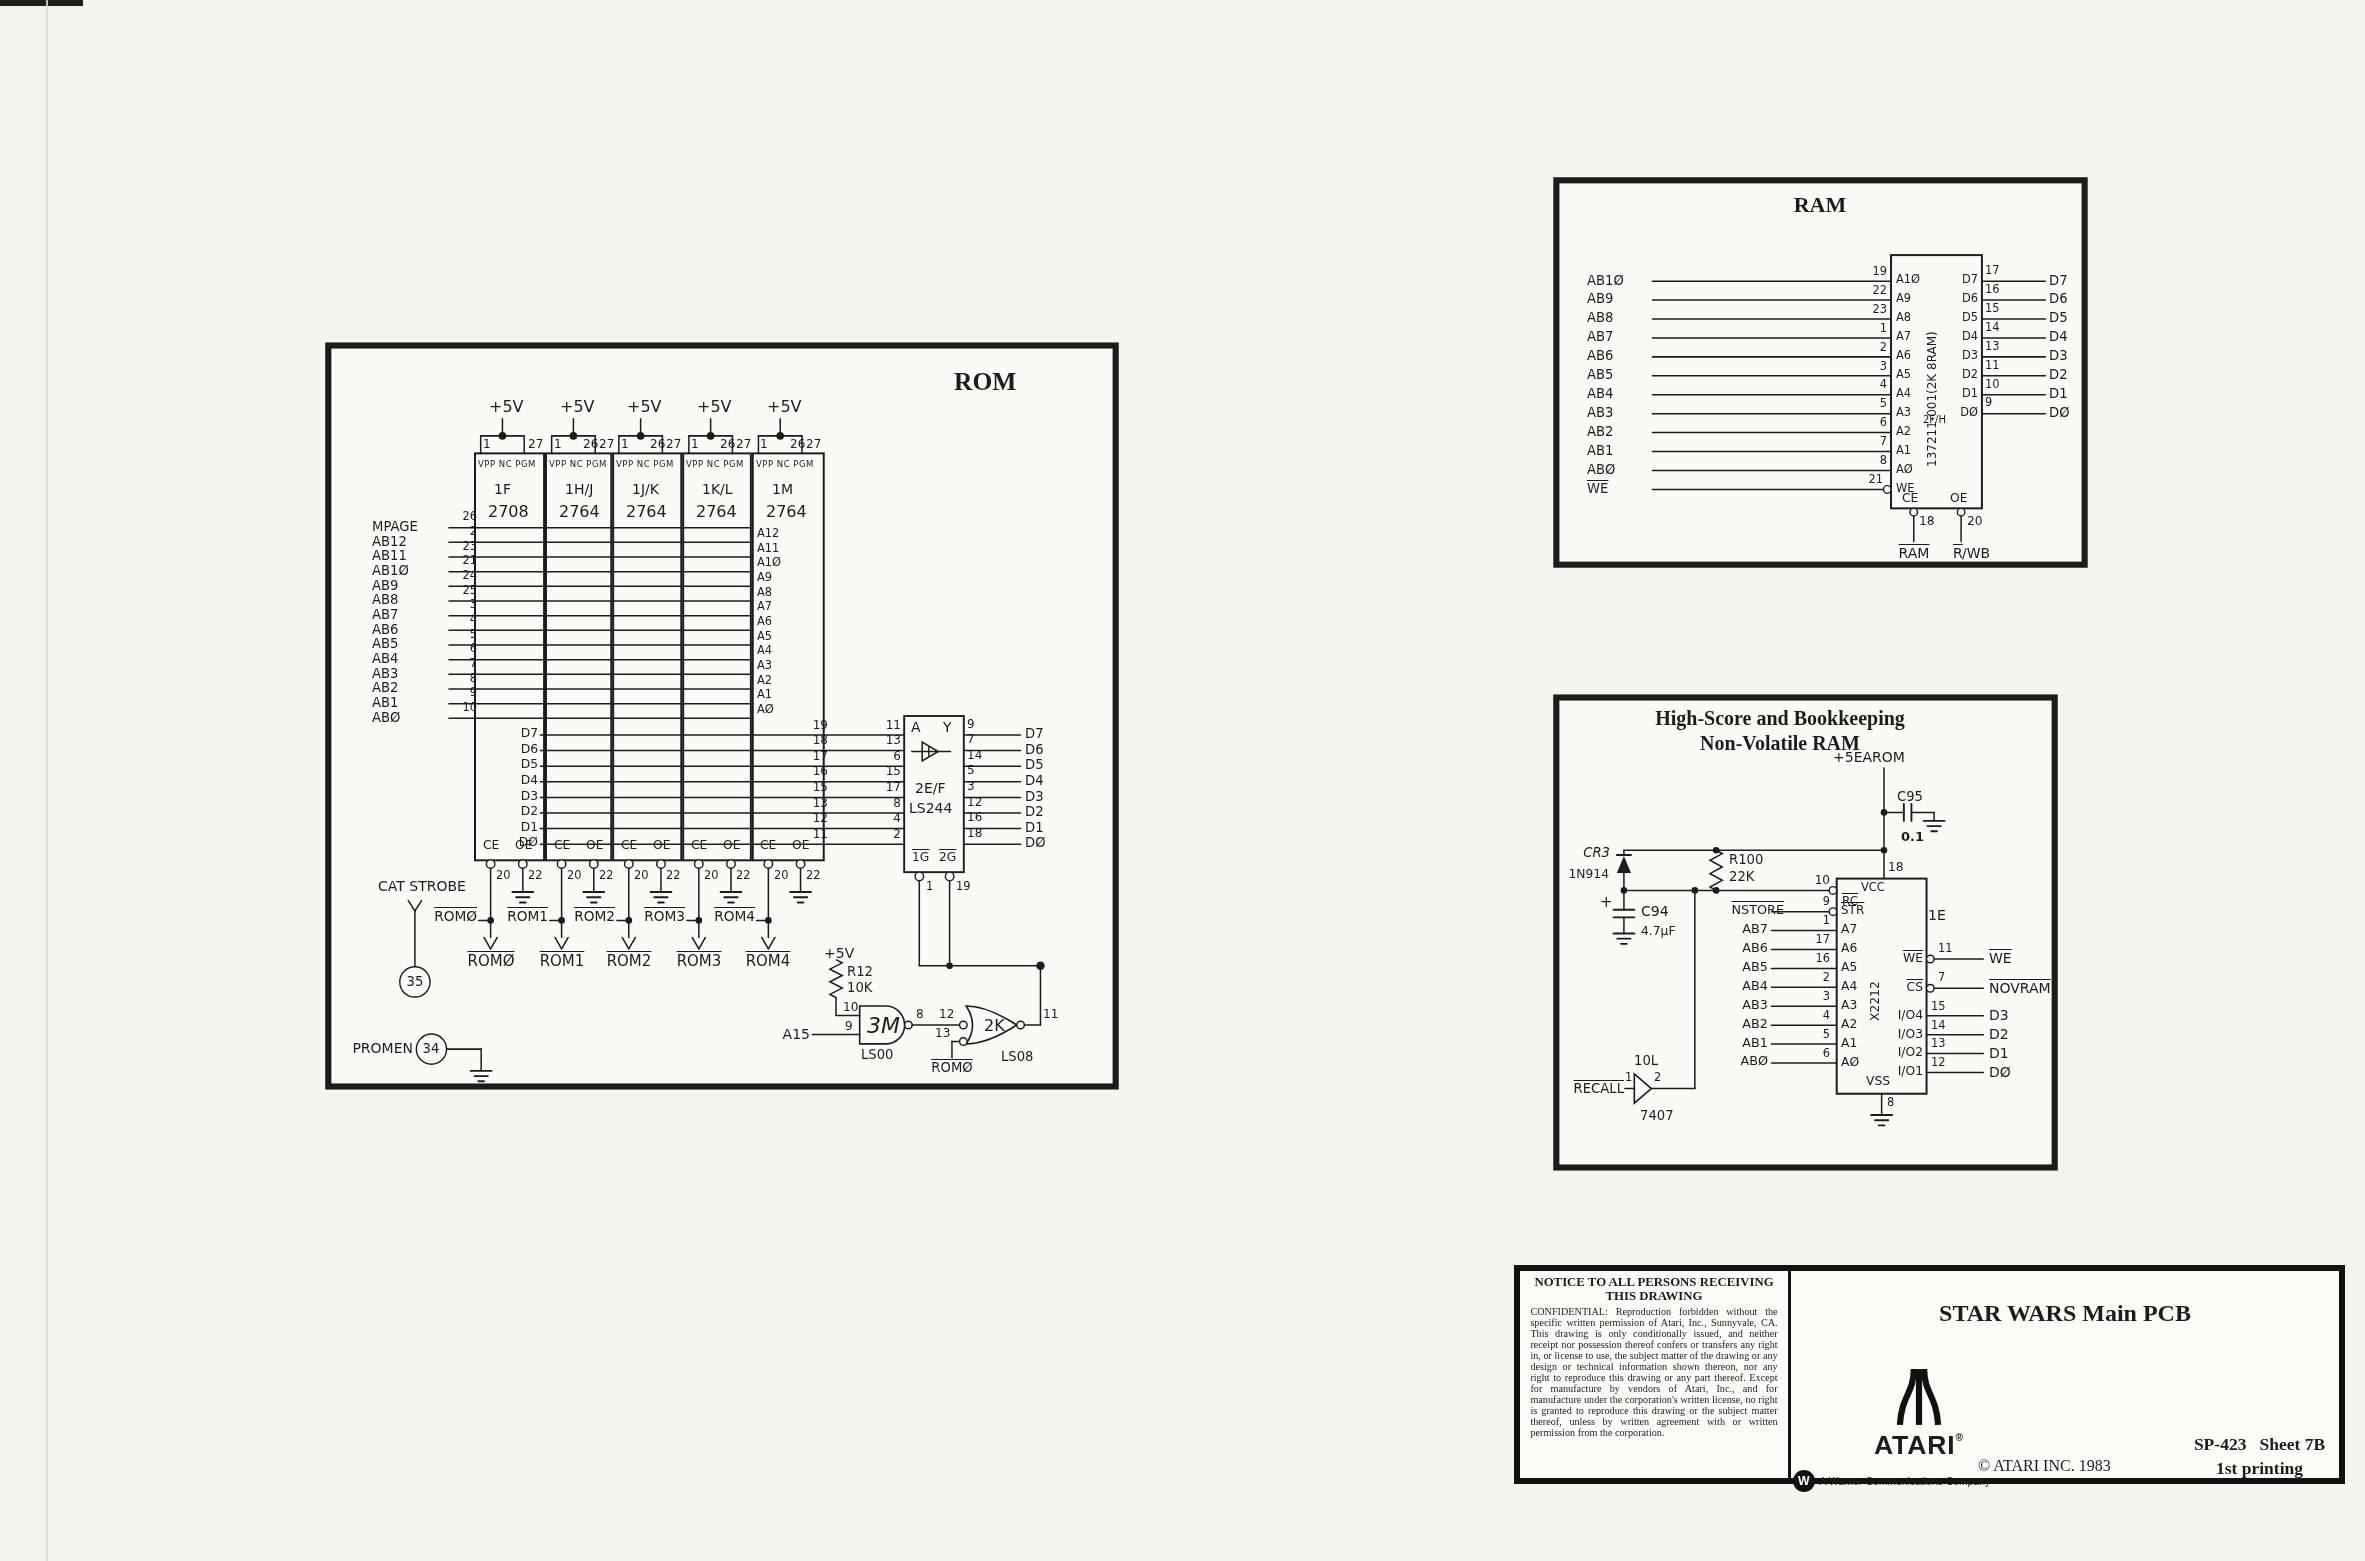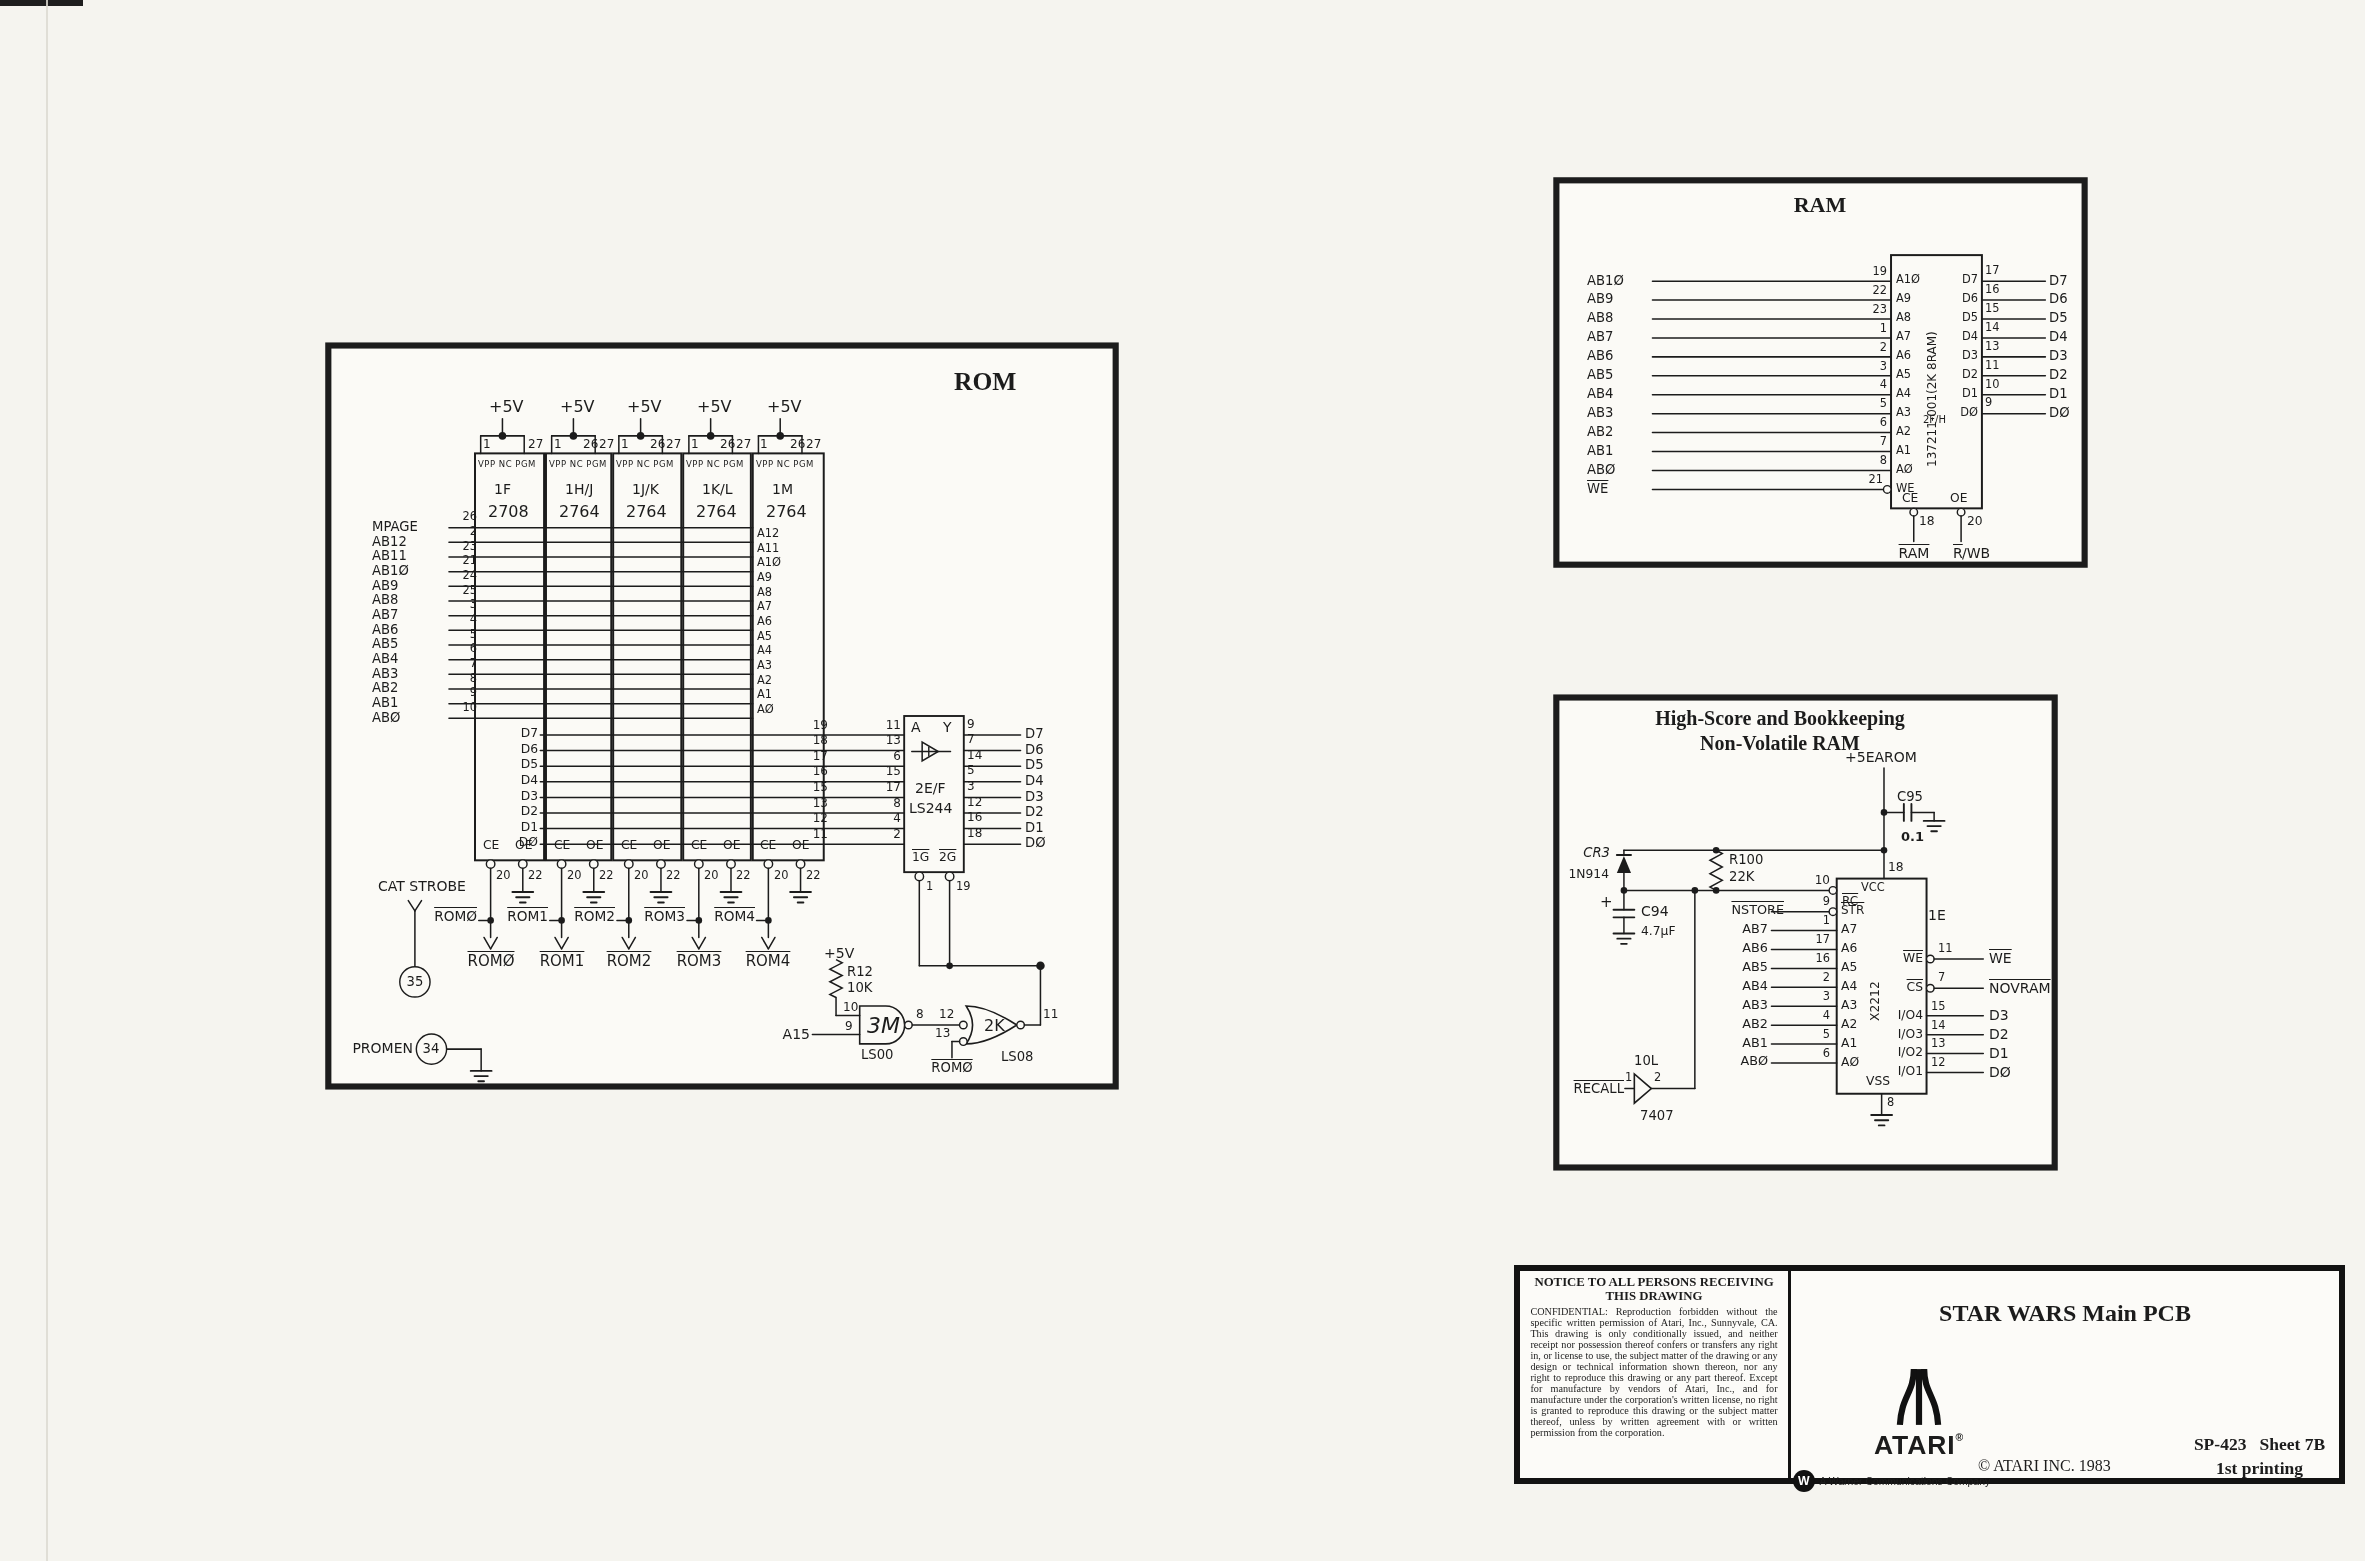--- a/index.html
+++ b/index.html
@@ -570,21 +570,21 @@
       <line x1="806" y1="560" x2="910" y2="560" stroke="#1c1c1c" stroke-width="3.2" stroke-linecap="round"></line>
       <circle cx="798" cy="622" r="8" fill="#fbfaf6" stroke="#1c1c1c" stroke-width="3"></circle>
       <line x1="806" y1="622" x2="910" y2="622" stroke="#1c1c1c" stroke-width="3.2" stroke-linecap="round"></line>
       <line x1="790" y1="680" x2="910" y2="680" stroke="#1c1c1c" stroke-width="3.2" stroke-linecap="round"></line>
       <line x1="790" y1="720" x2="910" y2="720" stroke="#1c1c1c" stroke-width="3.2" stroke-linecap="round"></line>
       <line x1="790" y1="760" x2="910" y2="760" stroke="#1c1c1c" stroke-width="3.2" stroke-linecap="round"></line>
       <line x1="790" y1="800" x2="910" y2="800" stroke="#1c1c1c" stroke-width="3.2" stroke-linecap="round"></line>
     </svg>
     <span class="lbl serif" style="left: 227px; top: 14px; font-size: 20px; font-weight: 700; transform: translateX(-50%);">High-Score and Bookkeeping</span>
     <span class="lbl serif" style="left: 227px; top: 39px; font-size: 20px; font-weight: 700; transform: translateX(-50%);">Non-Volatile RAM</span>
-    <span class="lbl" style="left: 292px; top: 56px; font-size: 14px;">+5EAROM</span>
+    <span class="lbl" style="left: 280px; top: 56px; font-size: 14px;">+5EAROM</span>
     <span class="lbl" style="left: 344px; top: 96px; font-size: 13.2px;">C95</span>
     <span class="lbl" style="left: 348px; top: 136px; font-size: 13px; font-weight: bold;">0.1</span>
     <span class="lbl" style="left: 57px; top: 152px; font-size: 13.2px; transform: translateX(-100%); font-style: italic;">CR3</span>
     <span class="lbl" style="left: 56px; top: 174px; font-size: 12.3px; transform: translateX(-100%);">1N914</span>
     <span class="lbl" style="left: 176px; top: 159px; font-size: 13.2px;">R100</span>
     <span class="lbl" style="left: 176px; top: 176px; font-size: 13.2px;">22K</span>
     <span class="lbl" style="left: 47px; top: 201px; font-size: 15px;">+</span>
     <span class="lbl" style="left: 88px; top: 210px; font-size: 14px;">C94</span>
     <span class="lbl" style="left: 88px; top: 231px; font-size: 12.3px;">4.7µF</span>
     <span class="lbl ovl" style="left: 71px; top: 388px; font-size: 13.2px; transform: translateX(-100%);">RECALL</span>

